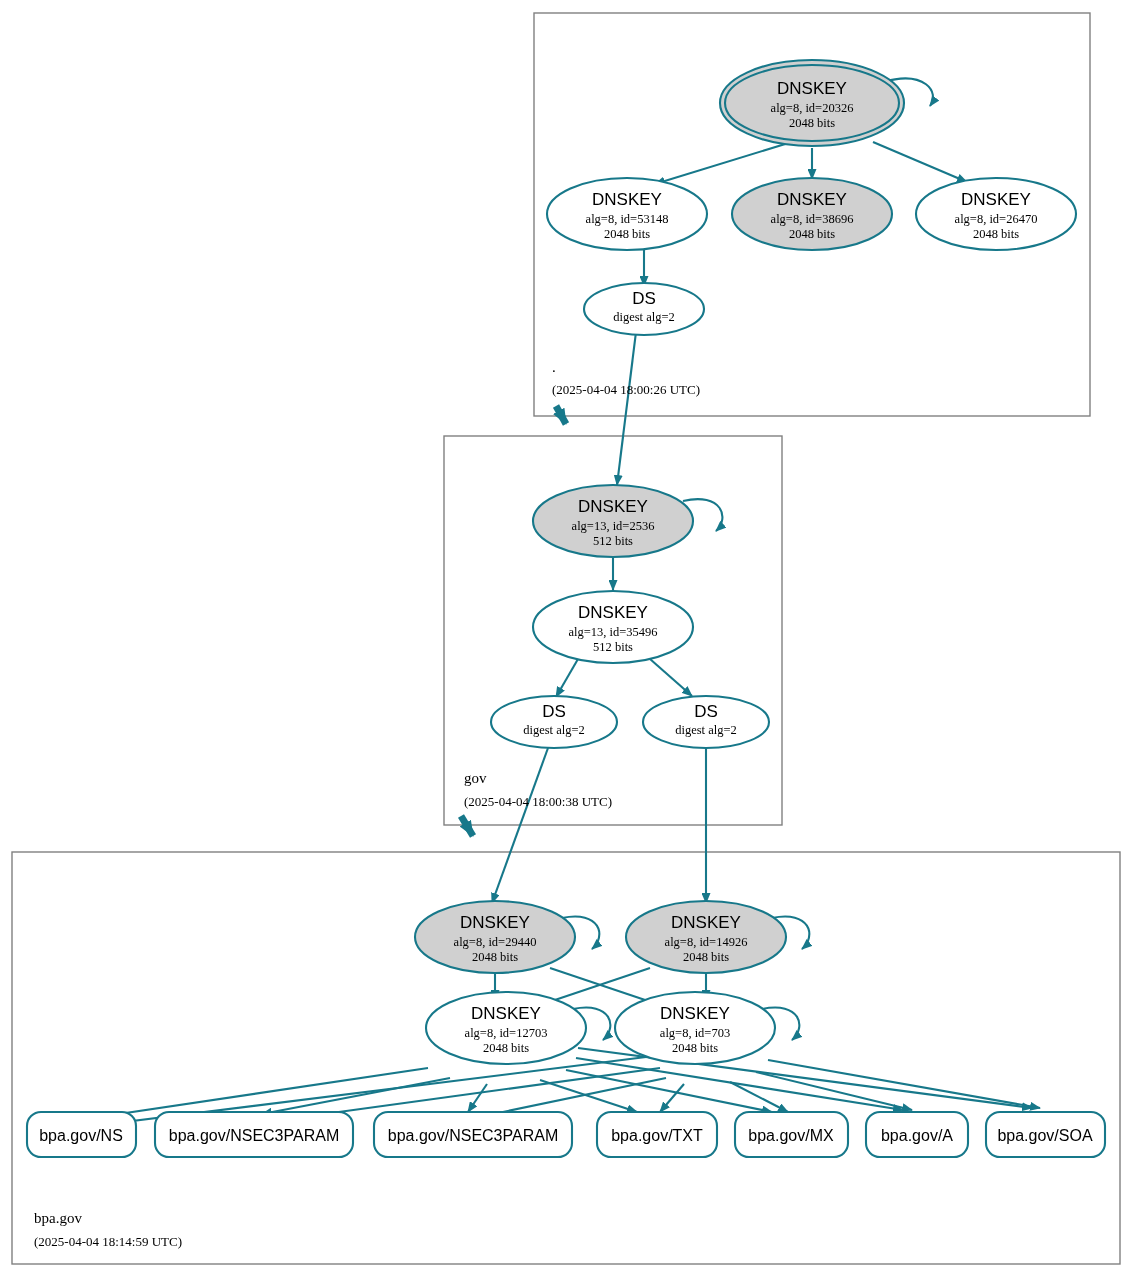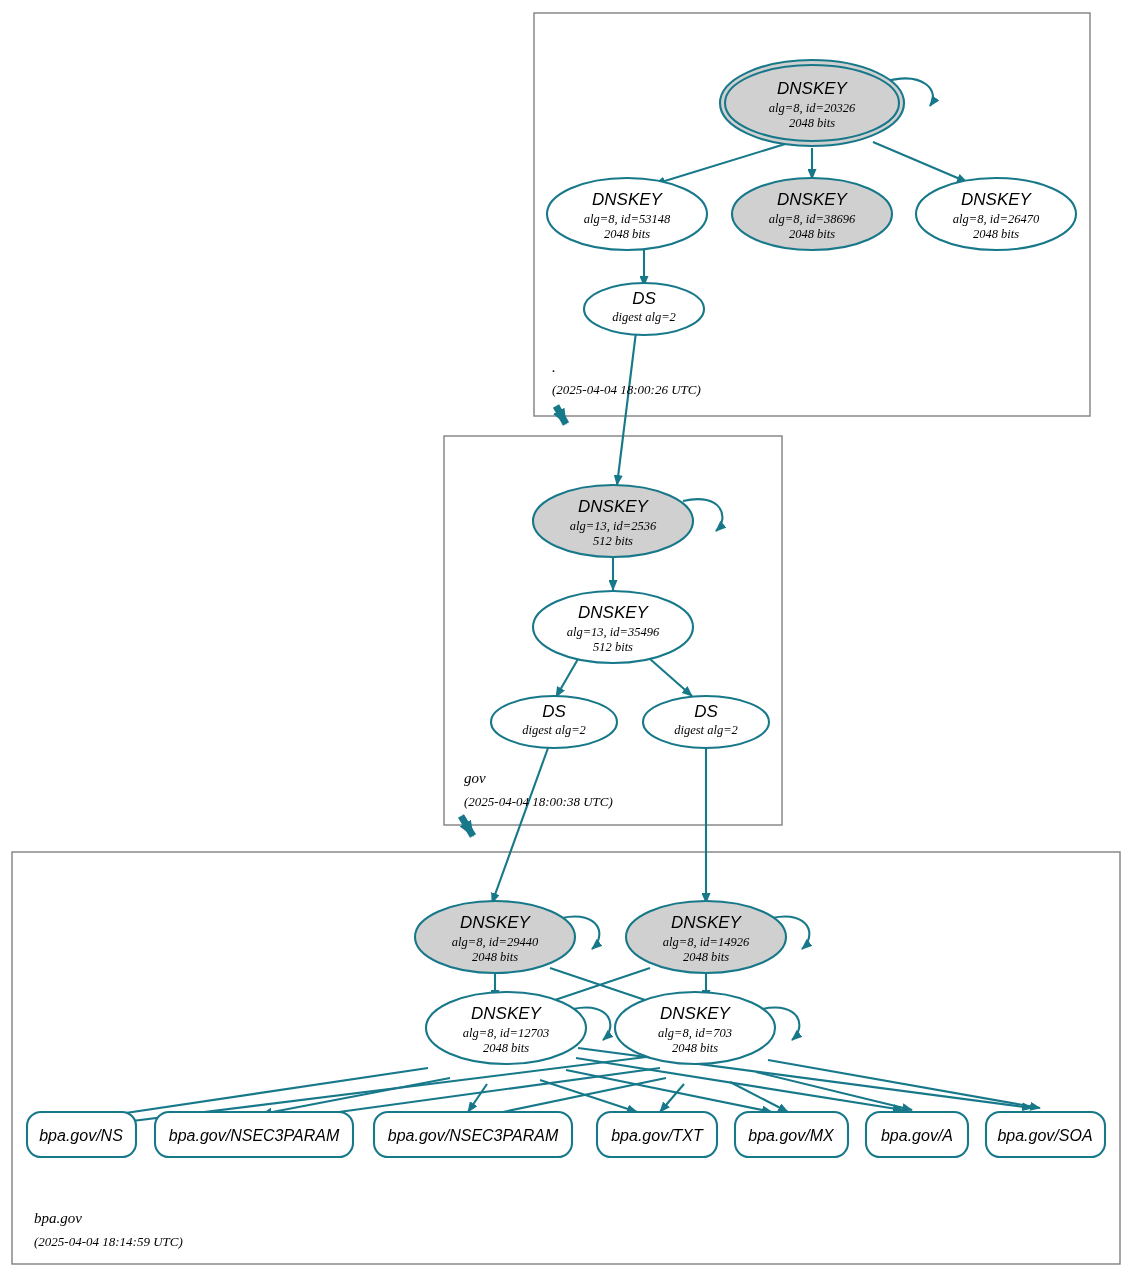--- a/index.html
+++ b/index.html
@@ -1,17 +1,17 @@
 <!DOCTYPE html>
 <html><head>
 <meta charset="utf-8">
 <style>
   html,body{margin:0;padding:0;background:#ffffff;}
   body{width:1132px;height:1278px;font-family:"Liberation Sans",sans-serif;}
-  #stage{position:relative;width:1132px;height:1278px;overflow:hidden;font-style:italic;}
+  #stage{position:relative;width:1132px;height:1278px;overflow:hidden;}
   svg{display:block;}
   .node-title{font-family:"Liberation Sans",sans-serif;font-size:17px;fill:#000;text-anchor:middle;}
   .node-sub{font-family:"Liberation Serif",serif;font-size:12.5px;fill:#000;text-anchor:middle;}
   .rr-label{font-family:"Liberation Sans",sans-serif;font-size:16px;fill:#000;text-anchor:middle;}
   .zone-name{font-family:"Liberation Serif",serif;font-size:15px;fill:#000;}
   .zone-time{font-family:"Liberation Serif",serif;font-size:13px;fill:#000;}
   .cluster{fill:none;stroke:#808080;stroke-width:1.4;}
   .ell{stroke:#17788a;stroke-width:2.1;}
   .ell-w{fill:#ffffff;}
   .ell-g{fill:#d0d0d0;}

